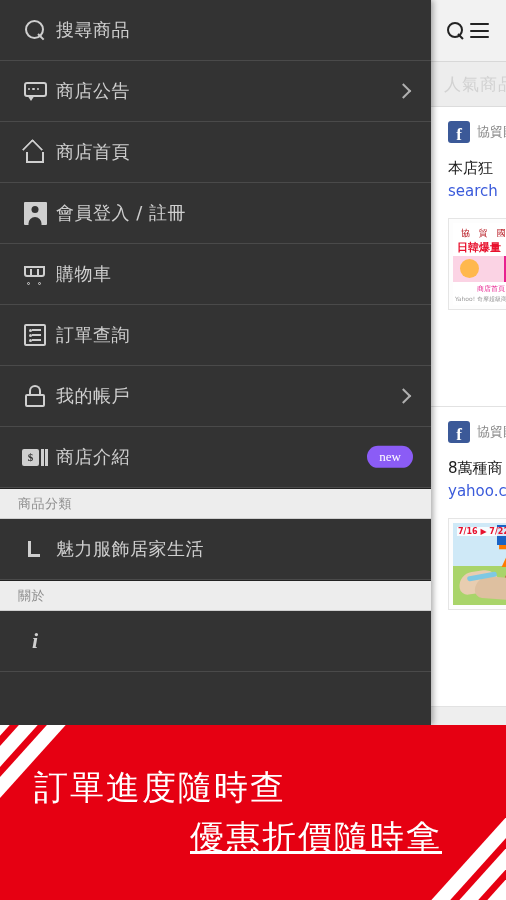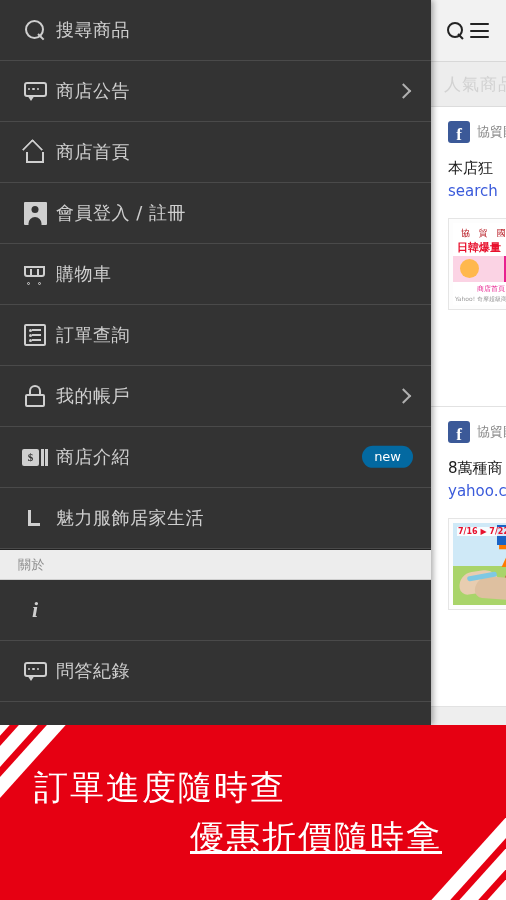--- a/index.html
+++ b/index.html
@@ -103,22 +103,22 @@
   .row:first-child { border-top:none; }
   .icon-box { width:42px; flex:0 0 auto; display:flex; align-items:center; justify-content:center; }
   .lbl { font-size:18px; color:#cfcfcf; letter-spacing:.5px; }
   .chev {
     position:absolute; right:22px; top:50%; width:11px; height:11px;
     border-right:2px solid #b0b0b0; border-top:2px solid #b0b0b0;
     transform:translateY(-50%) rotate(45deg);
   }
   .badge {
     position:absolute; right:18px; top:50%; transform:translateY(-50%);
-    background:#0369a1; color:#ffffff; font-size:13px;
-    padding:4px 12px; border-radius:11px; line-height:1.1;
+    background:#8b5cf6; color:#ffffff; font-size:13px;
+    padding:4px 12px; border-radius:11px; line-height:1.1;font-family:Liberation Serif, serif;
   }
   .sect {
     height:31px; background:#ededed; display:flex; align-items:center;
     padding-left:18px; border-bottom:1px solid #cfcfcf; border-top:1px solid #222;
   }
   .sect span { font-size:13px; color:#8c8c8c; letter-spacing:.5px; }
 
   
   .i-search { width:21px; height:21px; position:relative; }
   .i-search::before { content:""; position:absolute; left:0; top:0; width:15px; height:15px;
@@ -355,52 +355,41 @@
               <span>$</span>
             </div>
             <div class="p2"></div>
             <div class="p3"></div>
           </div>
       </div>
       <div class="lbl">商店介紹</div>
       <div class="badge">new</div>
     </div>
 
+    <div class="sect">
+      <span>商品分類</span>
+    </div>
 
     <div class="row">
       <div class="icon-box">
           <div class="i-sub"></div>
         </div>
       <div class="lbl">魅力服飾居家生活</div>
     </div>
 
     <div class="sect">
       <span>關於</span>
     </div>
 
     <div class="row">
       <div class="icon-box">
           <div class="i-info">i</div>
         </div>
     </div>
 
-    <div class="row">
-      <div class="icon-box">
-        <div class="i-bubble">
-            <div class="b"></div>
-            <div class="dots">
-              <i></i>
-              <i></i>
-              <i></i>
-            </div>
-            <div class="tail"></div>
-          </div>
-      </div>
-      <div class="lbl">問答紀錄</div>
-    </div>
 
   </div>
 
   <div class="banner">
     <div class="stripe s1"></div>
     <div class="stripe s2"></div>
     <div class="stripe s3"></div>
     <div class="stripe s4"></div>
     <div class="stripe s5"></div>
     <div class="stripe s6"></div>

